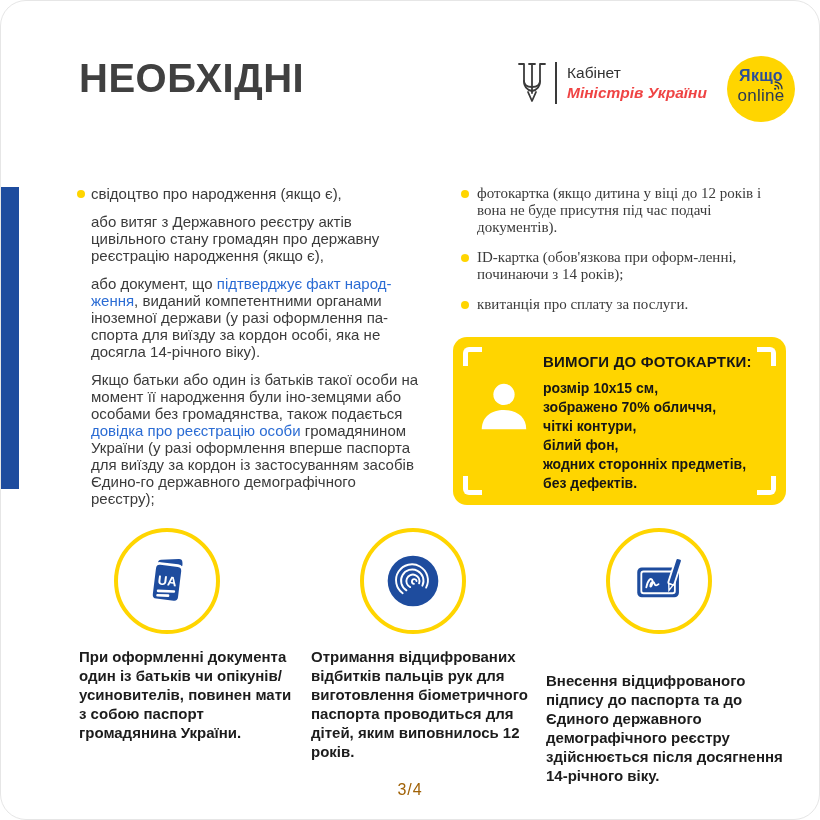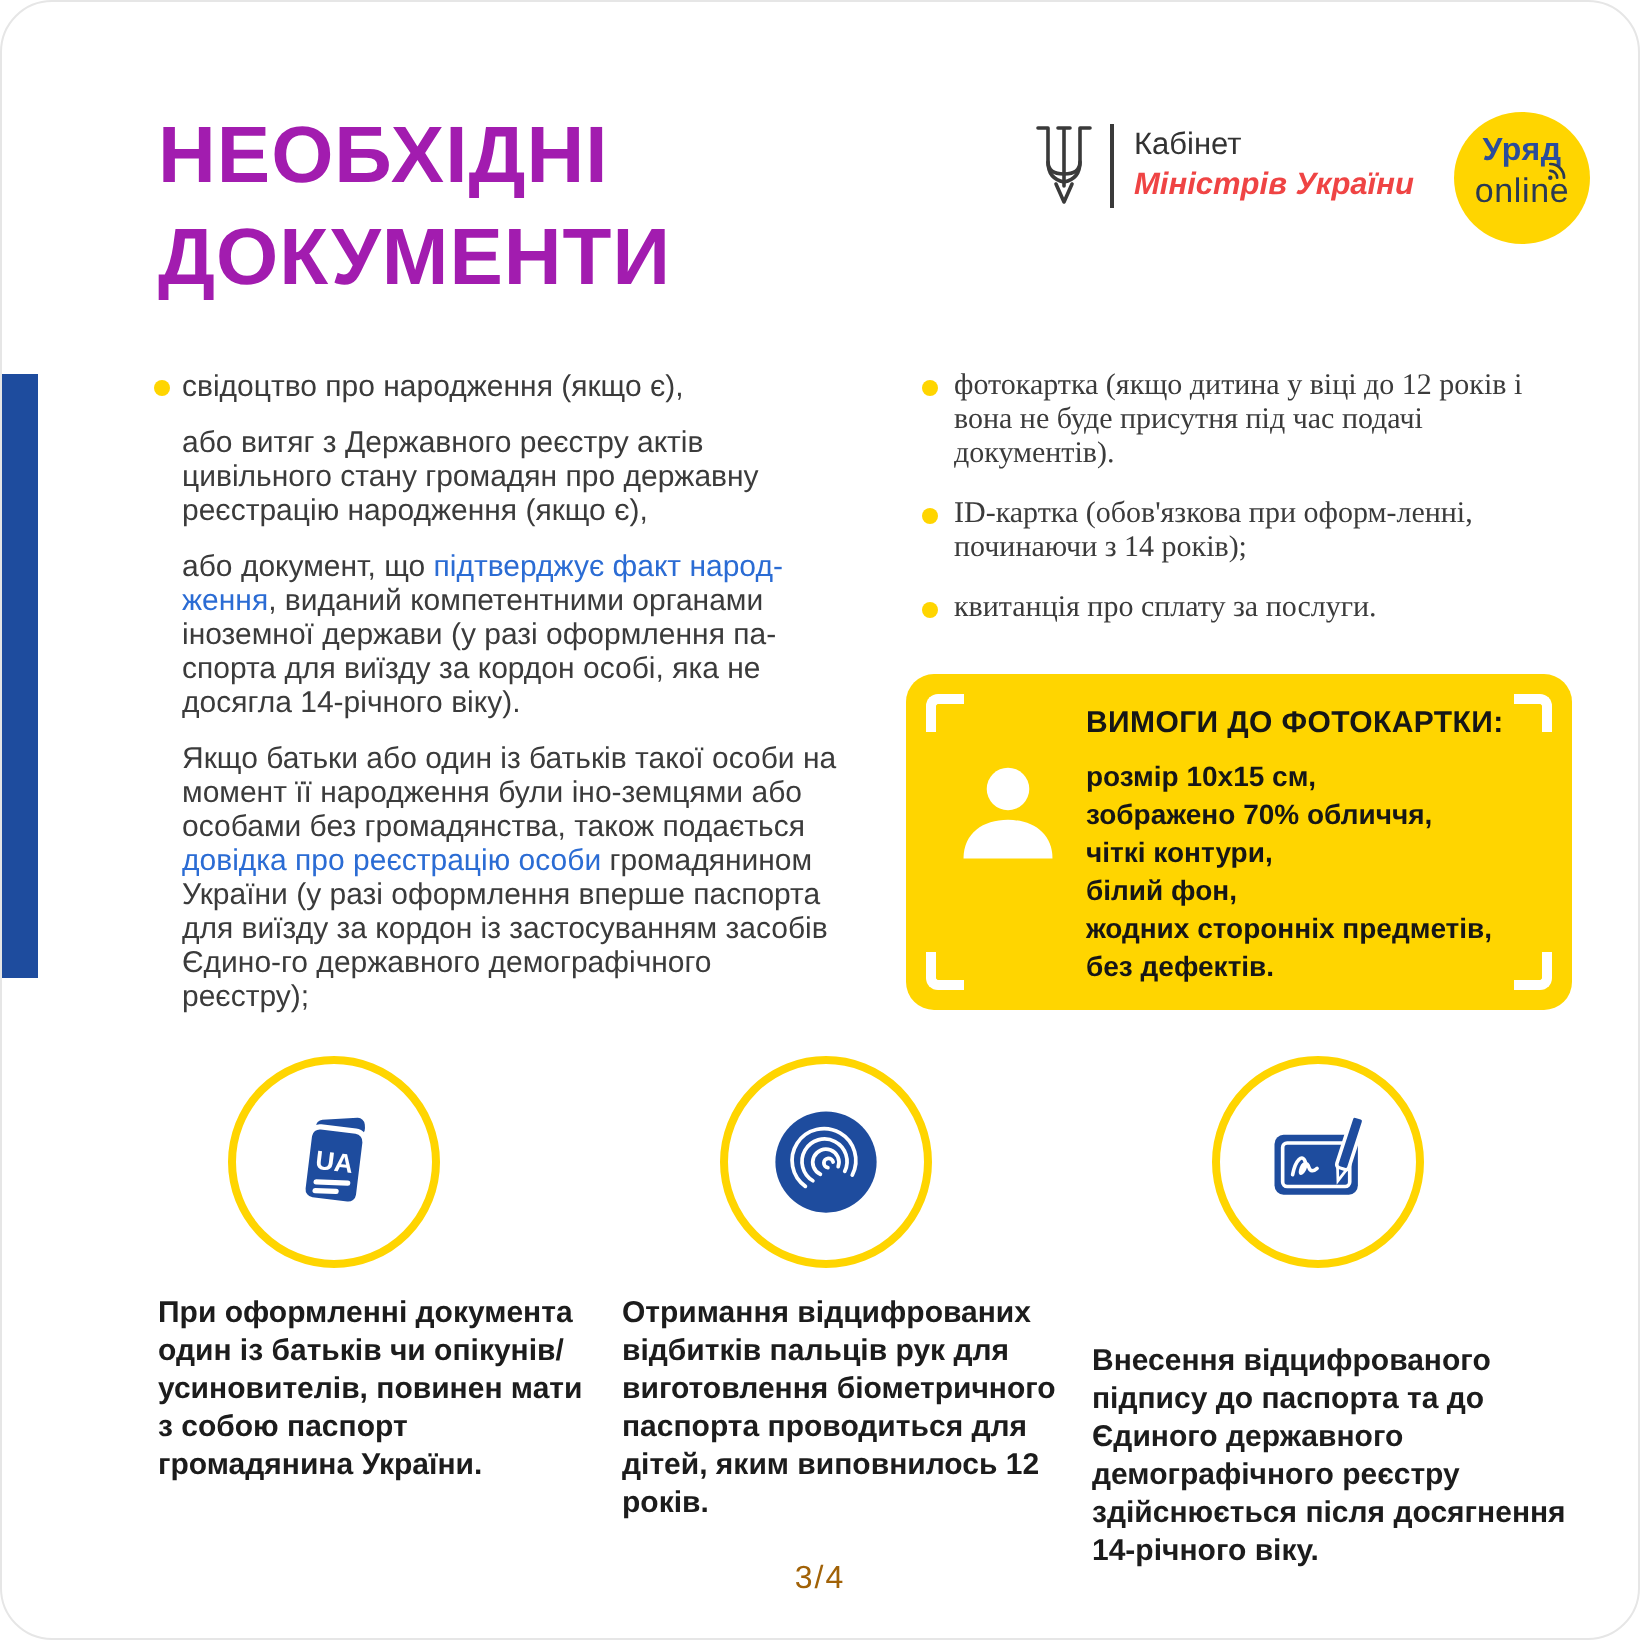--- a/index.html
+++ b/index.html
@@ -3,21 +3,21 @@
 <meta charset="utf-8">
 <style>
   html,body{margin:0;padding:0;background:#fff;}
   .canvas{
     position:relative;width:818px;height:818px;background:#fff;
     border:1px solid #e6e6e6;border-radius:26px;overflow:hidden;
     font-family:"Liberation Sans",sans-serif;color:#3b3b3b;
   }
   
   .title{position:absolute;left:78px;top:52px;margin:0;
-    font-size:40px;line-height:51px;font-weight:700;letter-spacing:.5px;color:#a21caf;}
+    font-size:40px;line-height:51px;font-weight:700;letter-spacing:.5px;color:#404040;}
   .gov{position:absolute;left:516px;top:60px;display:flex;align-items:center;}
   .gov-divider{width:2px;height:42px;background:#3a3a3a;margin:0 10px 0 8px;}
   .gov-text{font-size:15.5px;line-height:20px;color:#333;}
   .gov-text .b{font-weight:700;color:#ef4444;font-style:italic;}
   .badge{position:absolute;left:726px;top:55px;width:68px;height:66px;border-radius:50%;
     background:#ffd500;text-align:center;}
   .badge-top{margin-top:11px;font-size:16px;font-weight:700;color:#2b4d9b;letter-spacing:.3px;}
   .badge-bottom{font-size:17px;color:#2b3a52;letter-spacing:.3px;margin-top:1px;}
   .signal{position:absolute;right:10px;top:23px;}
   
@@ -54,39 +54,38 @@
   .page-number{position:absolute;left:0;right:0;top:780px;text-align:center;
     font-size:16px;color:#a16207;letter-spacing:1px;}
 </style>
 </head>
 <body>
 
 <div class="canvas">
 
   <h1 class="title">
     <span>НЕОБХІДНІ</span><br>
-    <span>ДОКУМЕНТИ</span>
   </h1>
 
   <div class="gov">
     <svg viewBox="0 0 30 44" width="30" height="44" fill="none" stroke="#3a3a3a" stroke-width="1.8" stroke-linecap="round" stroke-linejoin="round">
       <path d="M2 3 h5 v17 c0 6 3 9 8 10 c5 -1 8 -4 8 -10 V3 h5"></path>
       <path d="M12 3 h6 M15 3 v29"></path>
       <path d="M11 31 l4 9 4 -9"></path>
       <path d="M7 20 c0 4 3 6 8 6 c5 0 8 -2 8 -6"></path>
     </svg>
     <div class="gov-divider"></div>
     <div class="gov-text">
       <div>Кабінет</div>
       <div class="b">Міністрів України</div>
     </div>
   </div>
 
   <div class="badge">
-    <div class="badge-top">Уряд</div>
+    <div class="badge-top">Якщо</div>
     <div class="badge-bottom">online</div>
     <svg class="signal" viewBox="0 0 14 14" width="12" height="12">
       <g fill="none" stroke="#2b3a52" stroke-width="1.6" stroke-linecap="round">
         <path d="M2.5 7.5 A4 4 0 0 1 6.5 11.5"></path>
         <path d="M2.5 3.5 A8 8 0 0 1 10.5 11.5"></path>
       </g>
       <circle cx="2.5" cy="11.5" r="1.3" fill="#2b3a52"></circle>
     </svg>
   </div>
 

